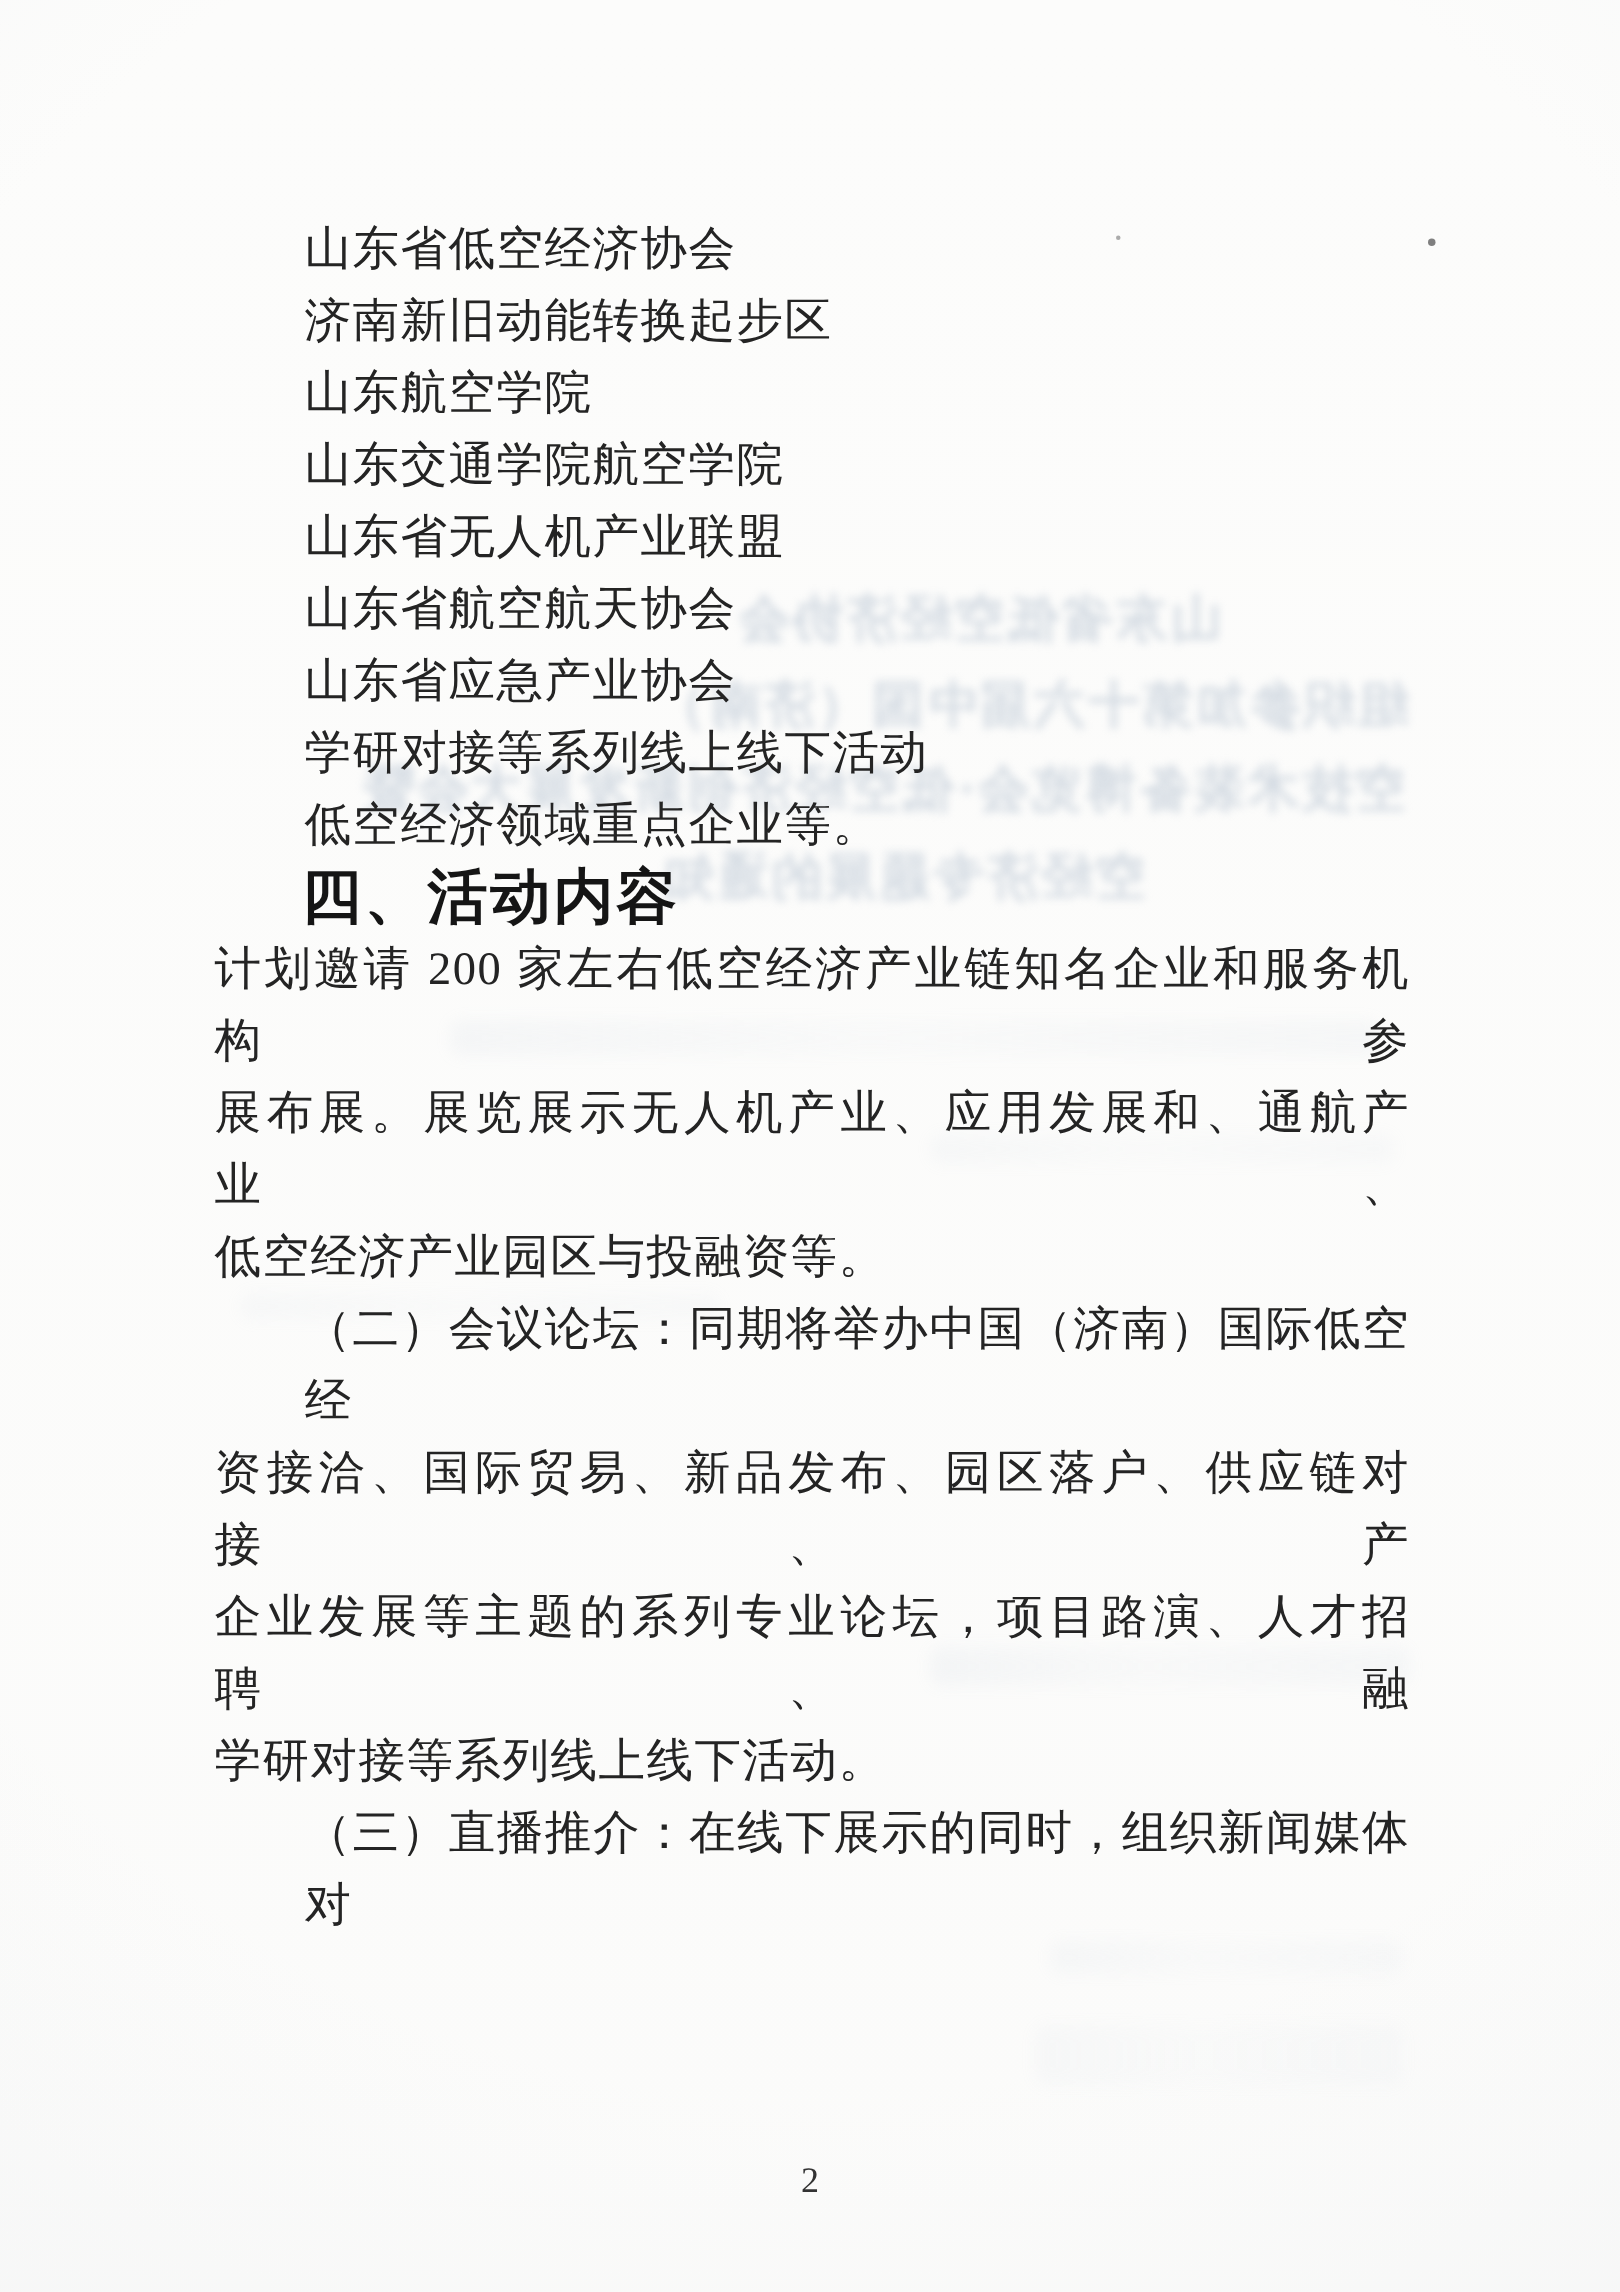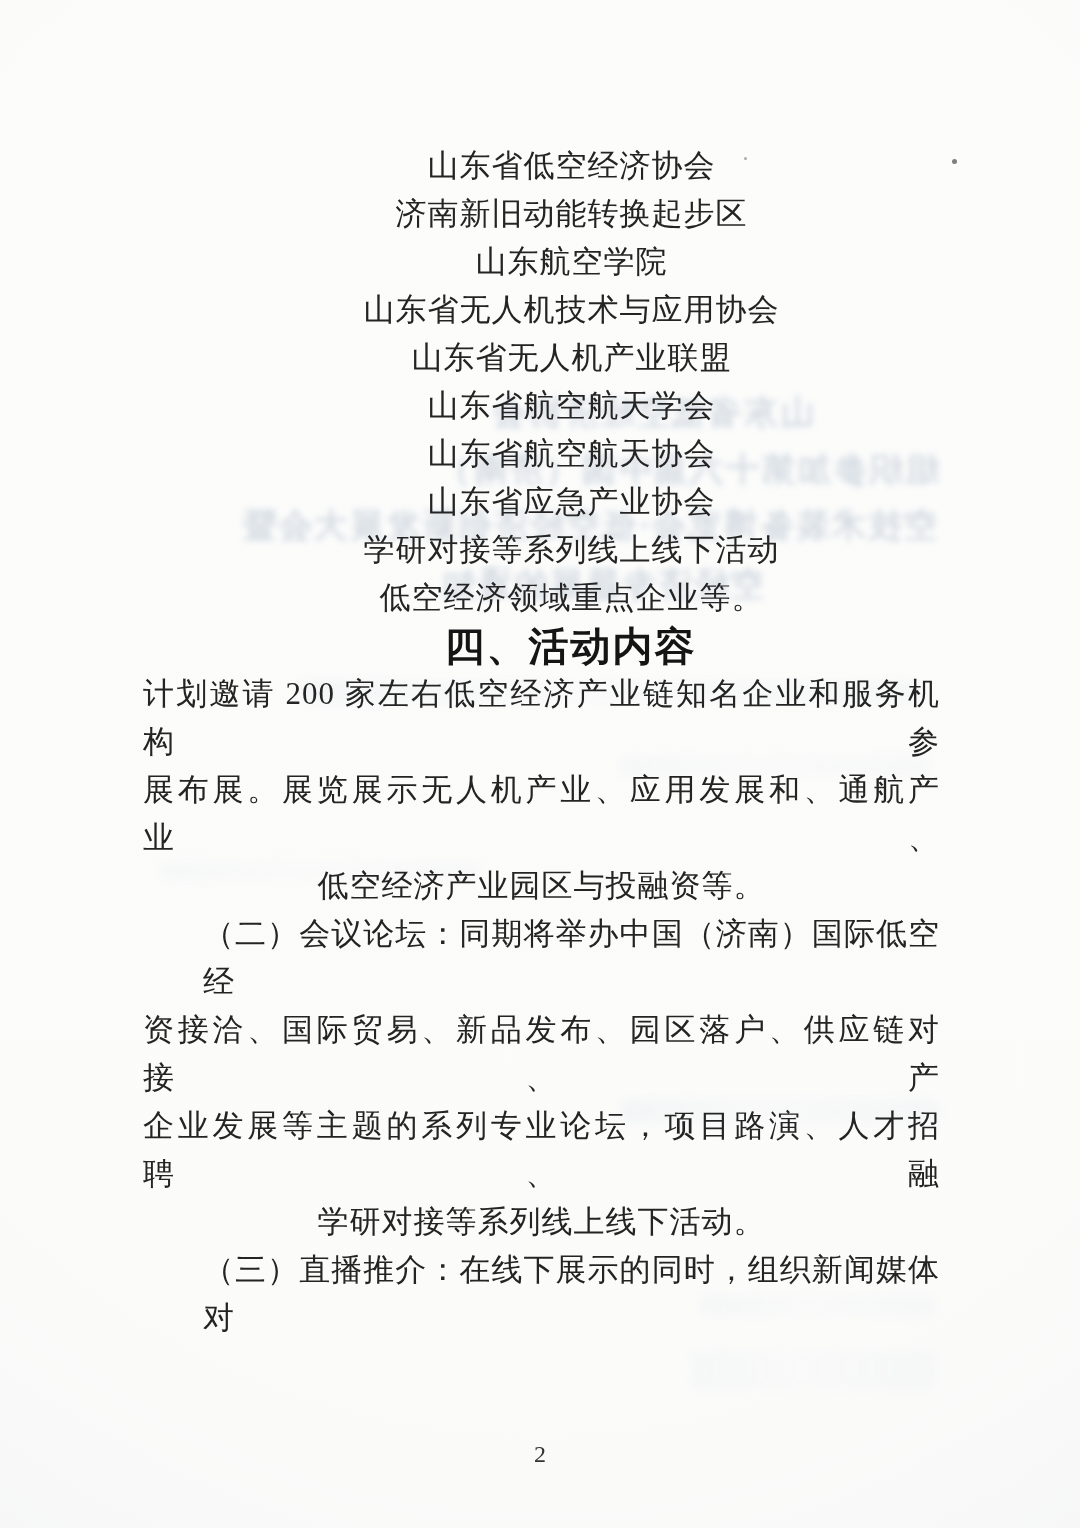--- a/index.html
+++ b/index.html
@@ -48,21 +48,21 @@
   
   .content{
     position:absolute;
     left:143px;top:142px;
     width:797px;
     font-size:31px;
     line-height:48px;
     letter-spacing:1px;
     color:#242424;
   }
-  .ln{min-height:48px;text-align:center;}
+  .ln{min-height:48px;}
   .indent{padding-left:60px;}
   .fill{text-align:justify;text-align-last:justify;}
   .heading{
     font-family:"Liberation Sans","DejaVu Sans",sans-serif;
     font-weight:700;
     color:#151515;
     font-size:40px;
     padding-left:58px;
     letter-spacing:2px;
   }
@@ -94,23 +94,22 @@
 
   <div class="speck sp1"></div>
   <div class="speck sp2"></div>
 
   <div class="content">
 
     <div>
         <div class="ln indent">山东省低空经济协会</div>
         <div class="ln indent">济南新旧动能转换起步区</div>
         <div class="ln indent">山东航空学院</div>
-        <div class="ln indent">山东省无人机技术与应用协会</div>
+        <div class="ln indent">山东交通学院航空学院</div>
         <div class="ln indent">山东省无人机产业联盟</div>
-        <div class="ln indent">山东省航空航天学会</div>
         <div class="ln indent">山东省航空航天协会</div>
         <div class="ln indent">山东省应急产业协会</div>
         <div class="ln indent">学研对接等系列线上线下活动</div>
         <div class="ln indent">低空经济领域重点企业等。</div>
       </div>
 
     <div class="ln heading">四、活动内容</div>
 
     <div>
         <div class="ln fill">计划邀请 200 家左右低空经济产业链知名企业和服务机构参</div>

